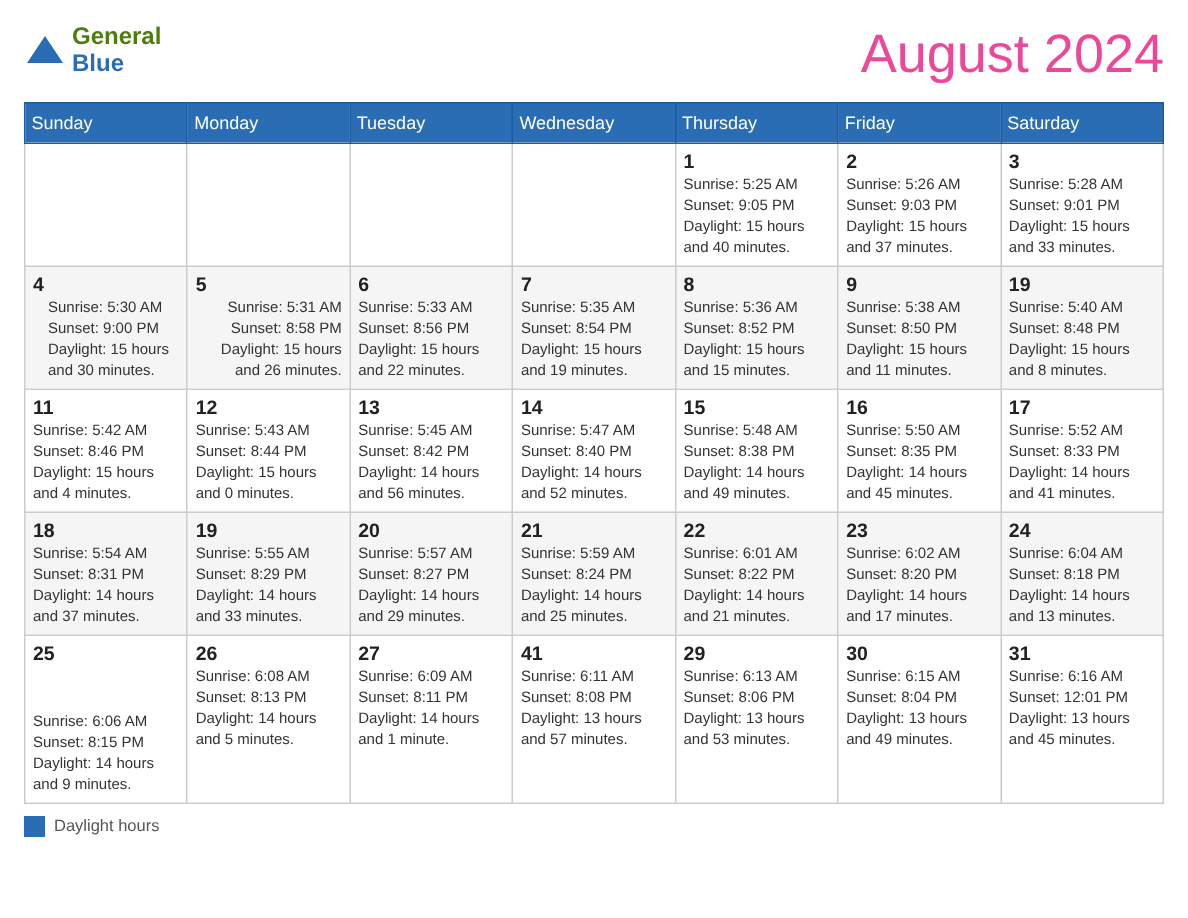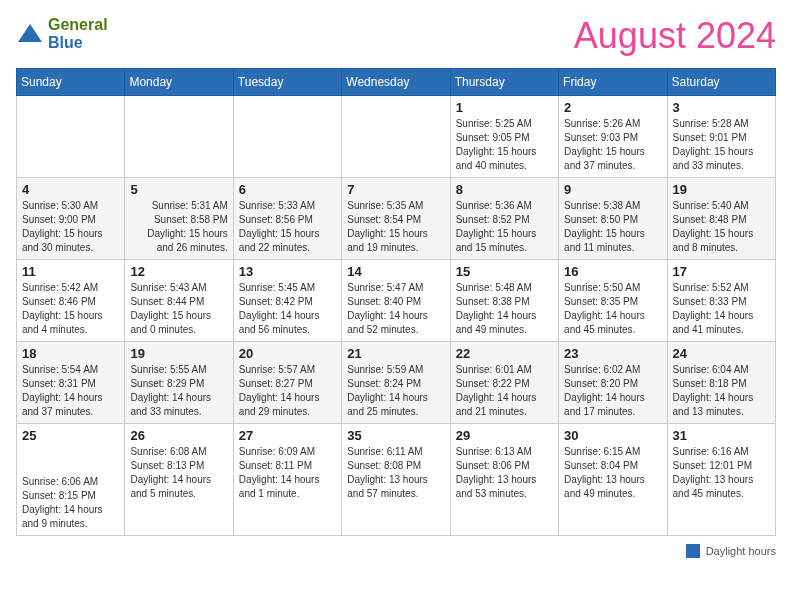--- a/index.html
+++ b/index.html
@@ -94,21 +94,20 @@
     .empty-cell {
       background: #fff !important;
     }
     .legend {
       margin-top: 8px;
       font-size: 11px;
       color: #555;
       display: flex;
       align-items: center;
       gap: 6px;
-      justify-content: flex-end;
     }
     .legend-box {
       width: 14px;
       height: 14px;
       background: #2a6db5;
       display: inline-block;
     }
   </style>
 </head>
 <body>
@@ -164,21 +163,21 @@
           <span class="day-num">3</span>
           <div class="day-info" style="white-space: pre-line;">Sunrise: 5:28 AM
 Sunset: 9:01 PM
 Daylight: 15 hours
 and 33 minutes.</div>
         </td>
       </tr>
       <tr>
         <td>
           <span class="day-num">4</span>
-          <div class="day-info" style="white-space: pre-line;">Sunrise: 5:30 AM
+          <div class="day-info" style="white-space: pre-line; margin-left: 10px;">Sunrise: 5:30 AM
 Sunset: 9:00 PM
 Daylight: 15 hours
 and 30 minutes.</div>
         </td>
         <td>
           <span class="day-num">5</span>
           <div class="day-info" style="white-space: pre-line; text-align: right;">Sunrise: 5:31 AM
 Sunset: 8:58 PM
 Daylight: 15 hours
 and 26 minutes.</div>
@@ -337,21 +336,21 @@
 and 5 minutes.</div>
         </td>
         <td>
           <span class="day-num">27</span>
           <div class="day-info" style="white-space: pre-line;">Sunrise: 6:09 AM
 Sunset: 8:11 PM
 Daylight: 14 hours
 and 1 minute.</div>
         </td>
         <td>
-          <span class="day-num">35</span>
+          <span class="day-num">41</span>
           <div class="day-info" style="white-space: pre-line;">Sunrise: 6:11 AM
 Sunset: 8:08 PM
 Daylight: 13 hours
 and 57 minutes.</div>
         </td>
         <td>
           <span class="day-num">29</span>
           <div class="day-info" style="white-space: pre-line;">Sunrise: 6:13 AM
 Sunset: 8:06 PM
 Daylight: 13 hours

